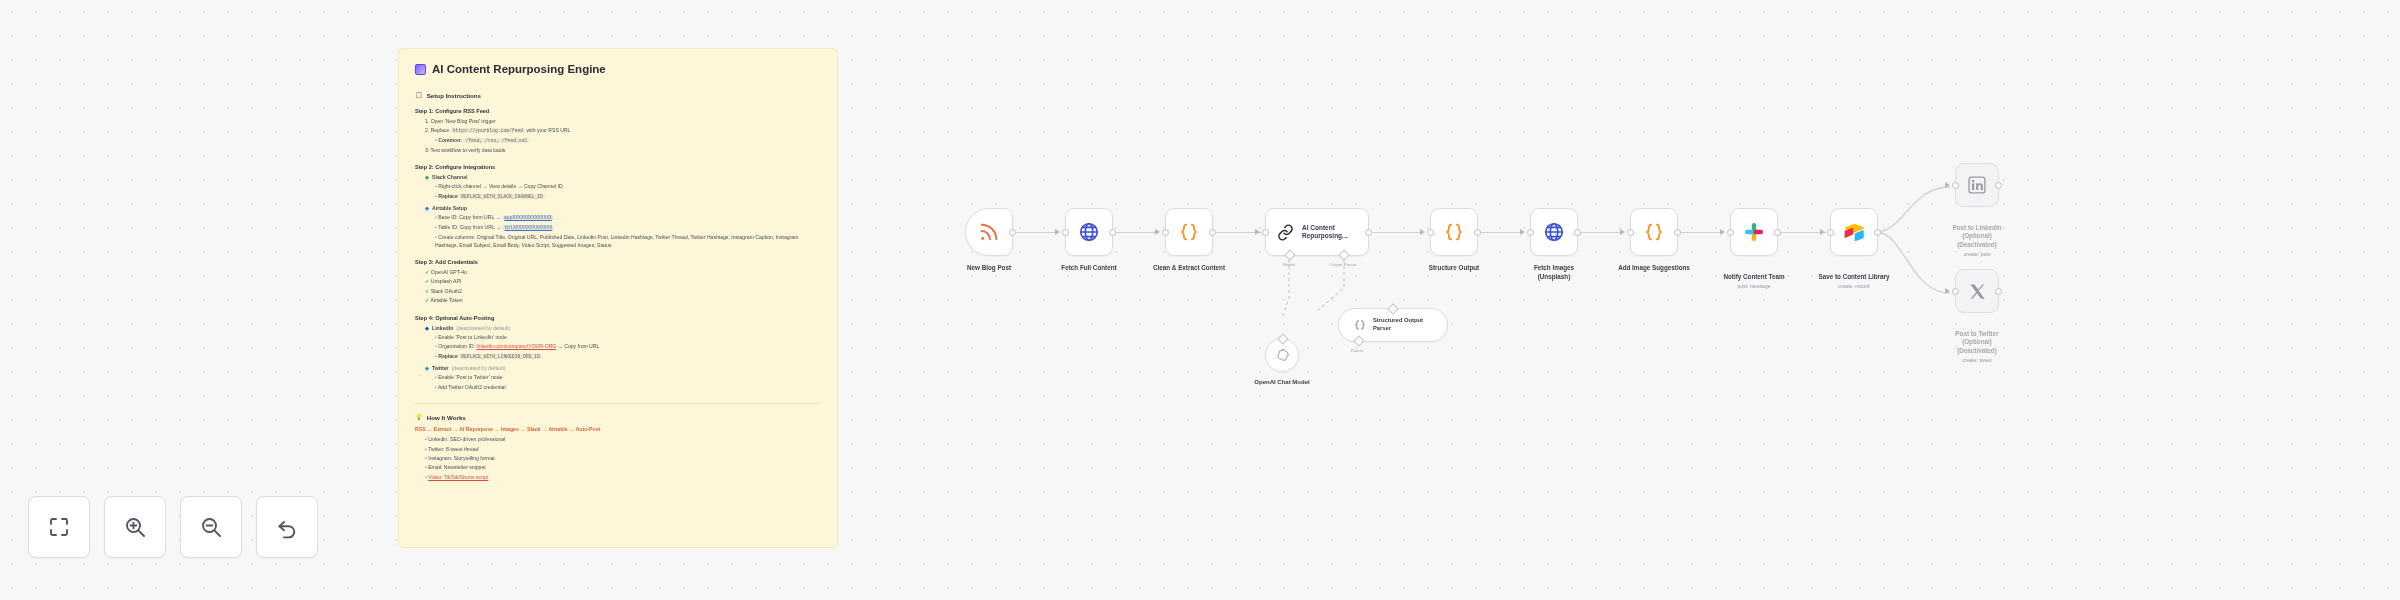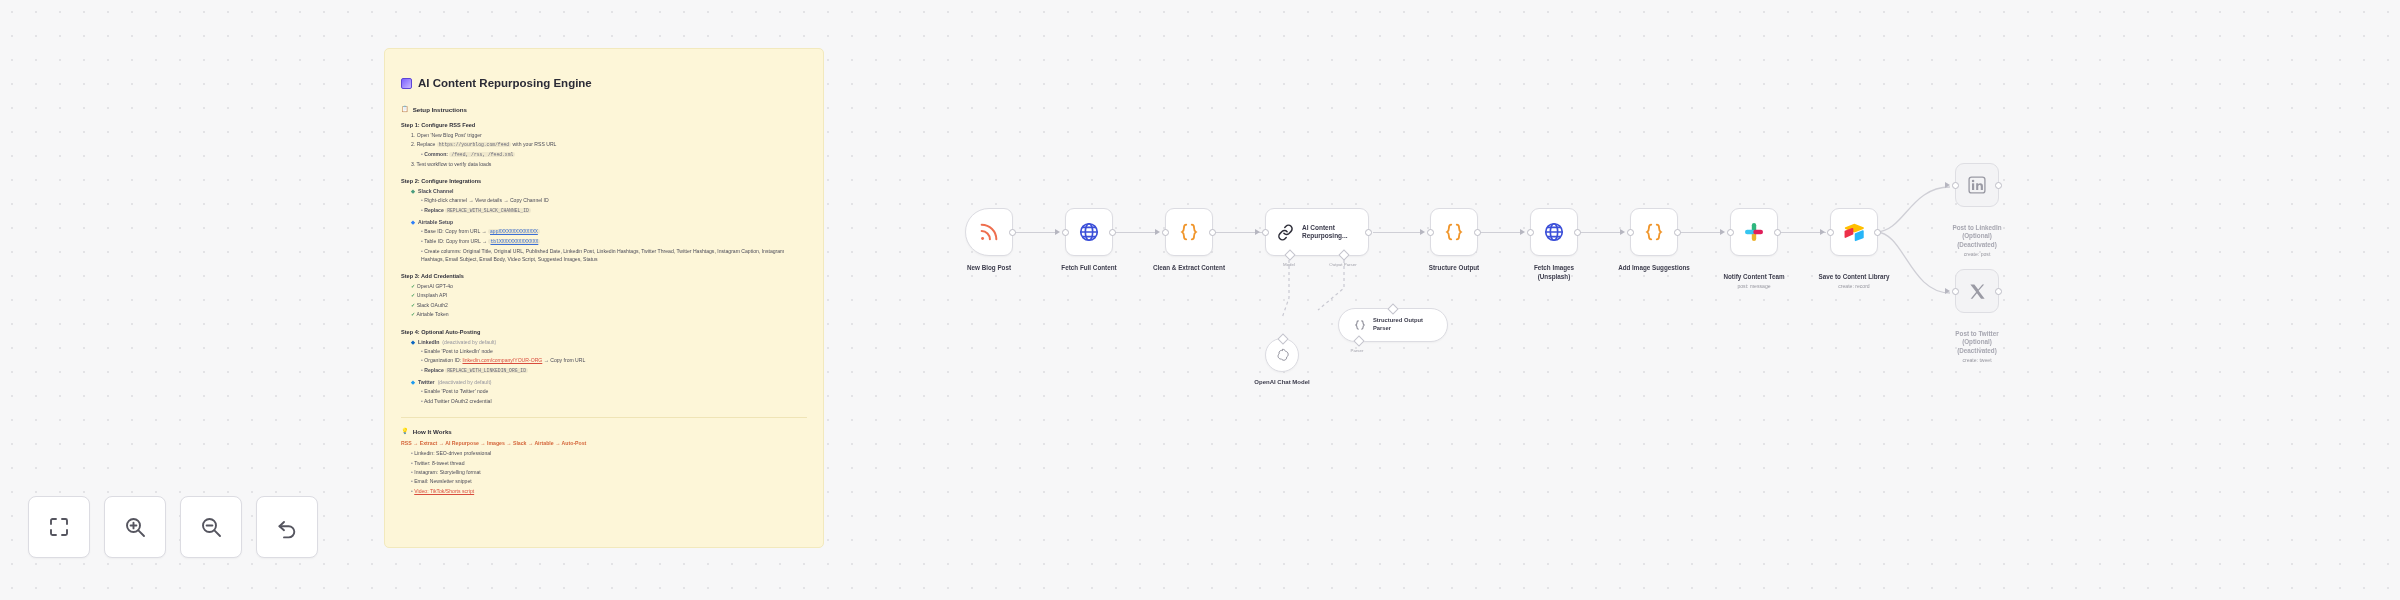--- a/index.html
+++ b/index.html
@@ -15,26 +15,26 @@
     background-color: #f7f7f8;
     background-image:
       radial-gradient(circle, #e3e3e6 1px, transparent 1.2px);
     background-size: 24px 24px;
     background-position: 0 0;
   }
 
   
   .sticky {
     position: absolute;
-    left: 384px; top: 48px;
+    left: 398px; top: 48px;
     width: 440px; height: 500px;
     background: #fdf6d8;
     border: 1px solid #f2e9bd;
     border-radius: 5px;
-    padding: 28px 16px;
+    padding: 14px 16px;
     color: #3b3b45;
     overflow: hidden;
   }
   .sticky-title {
     font-size: 11.5px; font-weight: 700;
     color: #2b2b36;
     display: flex; align-items: center; gap: 6px;
     margin-bottom: 16px;
   }
   .emoji-badge {

